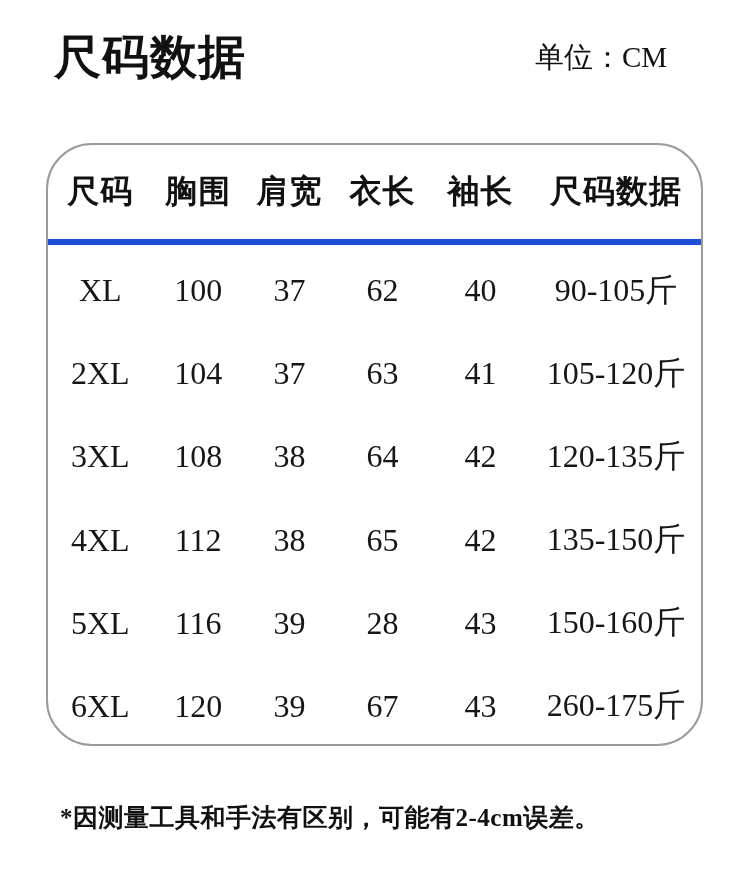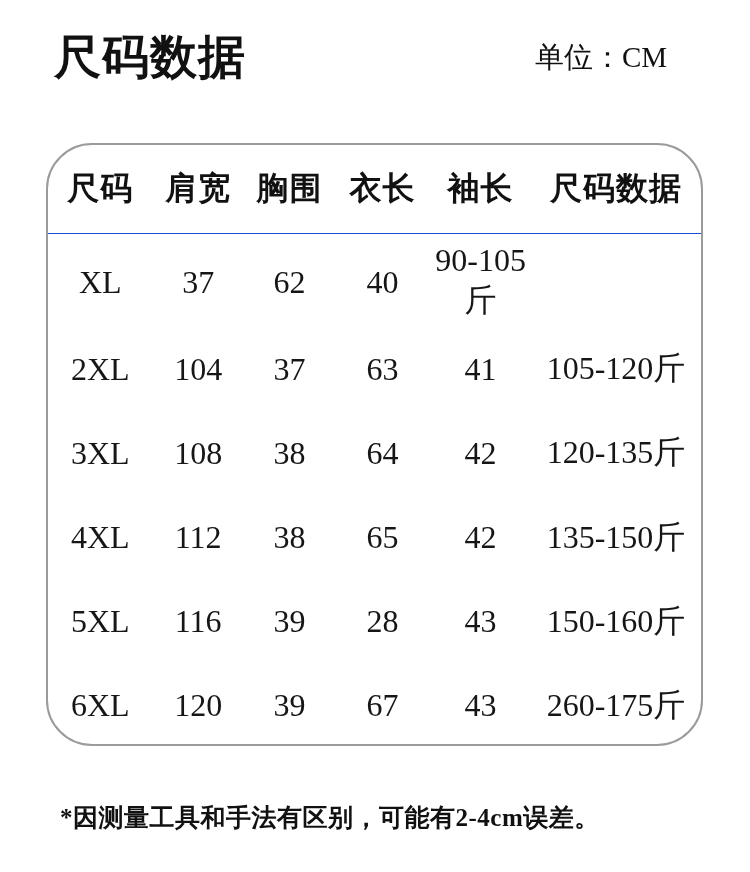--- a/index.html
+++ b/index.html
@@ -51,22 +51,22 @@
     overflow: hidden;
     background: #ffffff;
   }
   .trow {
     display: grid;
     grid-template-columns: 16% 14% 14% 14.5% 15.5% 26%;
     align-items: center;
     text-align: center;
   }
   .thead-row {
-    height: 89px;
-    border-bottom: 1px solid #1d4ed8;
+    height: 100px;
+    border-bottom: 6px solid #1d4ed8;
     flex: none;
   }
   .th {
     font-size: 32px;
     font-weight: 700;
     color: #111111;
     letter-spacing: 1px;
   }
   .tbody {
     flex: 1;
@@ -94,31 +94,32 @@
 
 <div class="stage">
 
   <div class="page-title">尺码数据</div>
   <div class="unit-label">单位：CM</div>
 
   <div class="size-table">
 
     <div class="trow thead-row">
       <div class="th">尺码</div>
+      <div class="th">胸围</div>
       <div class="th">肩宽</div>
-      <div class="th">胸围</div>
       <div class="th">衣长</div>
       <div class="th">袖长</div>
       <div class="th">尺码数据</div>
     </div>
 
     <div class="tbody">
 
       <div class="trow">
         <div class="td">XL</div>
+        <div class="td">100</div>
         <div class="td">37</div>
         <div class="td">62</div>
         <div class="td">40</div>
         <div class="td">90-105斤</div>
       </div>
 
       <div class="trow">
         <div class="td">2XL</div>
         <div class="td">104</div>
         <div class="td">37</div>

